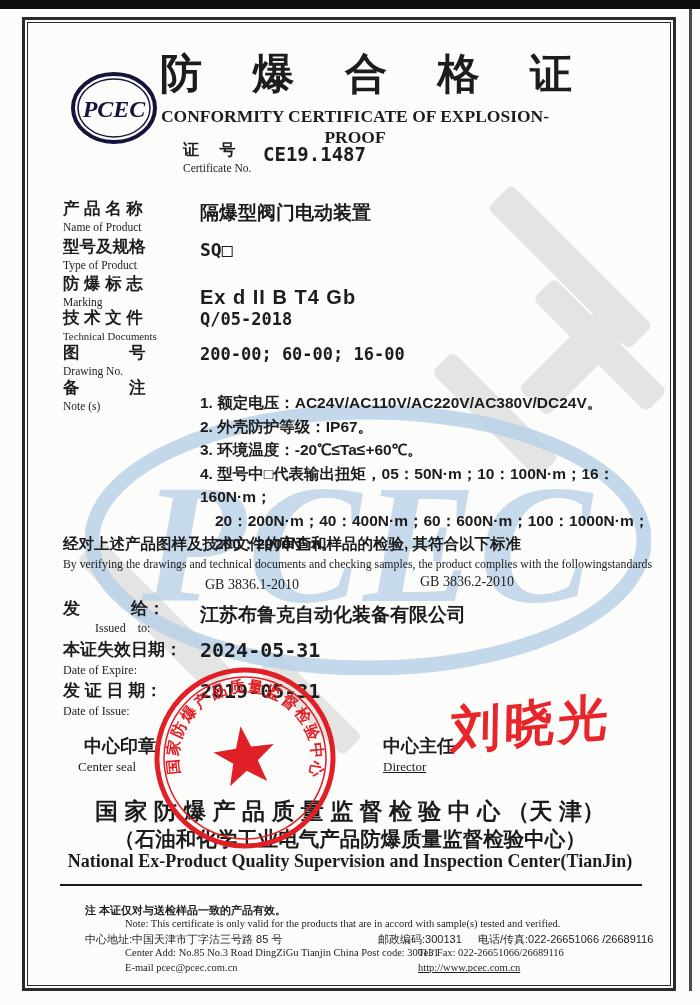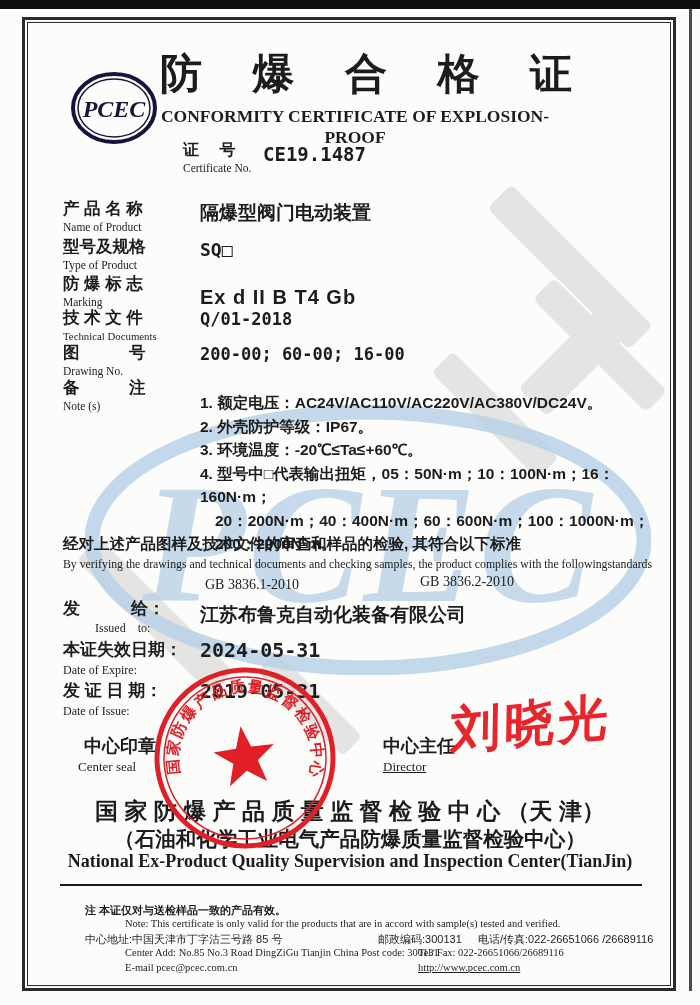--- a/index.html
+++ b/index.html
@@ -101,21 +101,21 @@
 <div class="abs lbl-cn" style="left:63px;top:236px;">型号及规格</div>
 <div class="abs lbl-en" style="left:63px;top:259px;">Type of Product</div>
 <div class="abs val-mono" style="left:200px;top:239px;font-size:18px;">SQ□</div>
 
 <div class="abs lbl-cn" style="left:63px;top:273px;">防 爆 标 志</div>
 <div class="abs lbl-en" style="left:63px;top:296px;">Marking</div>
 <div class="abs val-marking" style="left:200px;top:258px;margin-top:28px;">Ex d II B T4 Gb</div>
 
 <div class="abs lbl-cn" style="left:63px;top:307px;">技 术 文 件</div>
 <div class="abs lbl-en" style="left:63px;top:330px;font-size:10.8px;">Technical Documents</div>
-<div class="abs val-mono" style="left:200px;top:309px;">Q/01-2018</div>
+<div class="abs val-mono" style="left:200px;top:309px;">Q/05-2018</div>
 
 <div class="abs lbl-cn" style="left:63px;top:342px;">图　　　号</div>
 <div class="abs lbl-en" style="left:63px;top:365px;">Drawing No.</div>
 <div class="abs val-mono" style="left:200px;top:344px;">200-00; 60-00; 16-00</div>
 
 <div class="abs lbl-cn" style="left:63px;top:377px;">备　　　注</div>
 <div class="abs lbl-en" style="left:63px;top:400px;">Note (s)</div>
 
 <div class="abs notes">
   <div>1. 额定电压：AC24V/AC110V/AC220V/AC380V/DC24V。</div>

